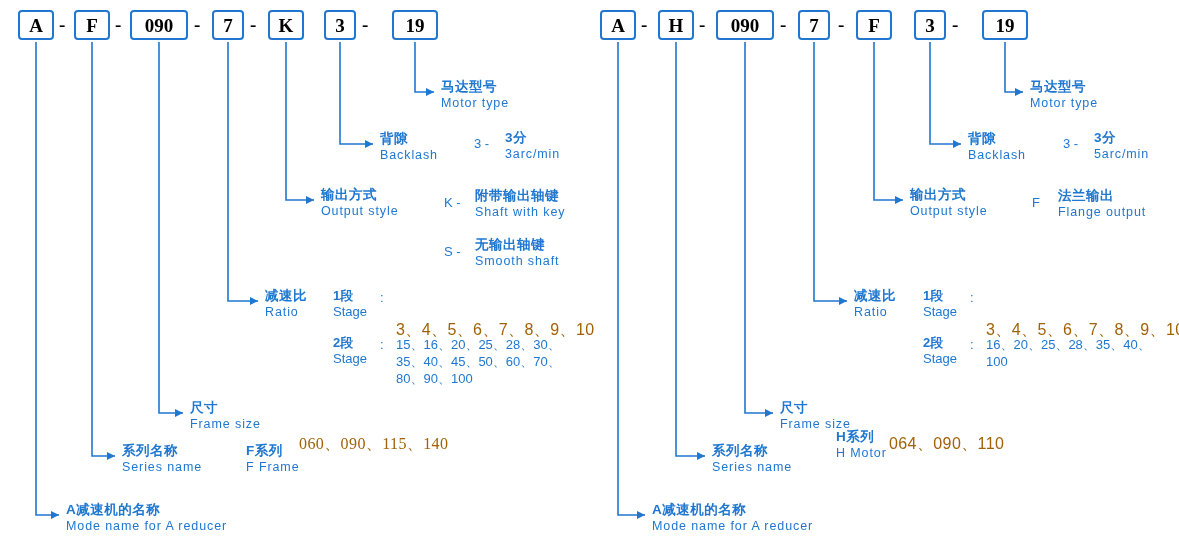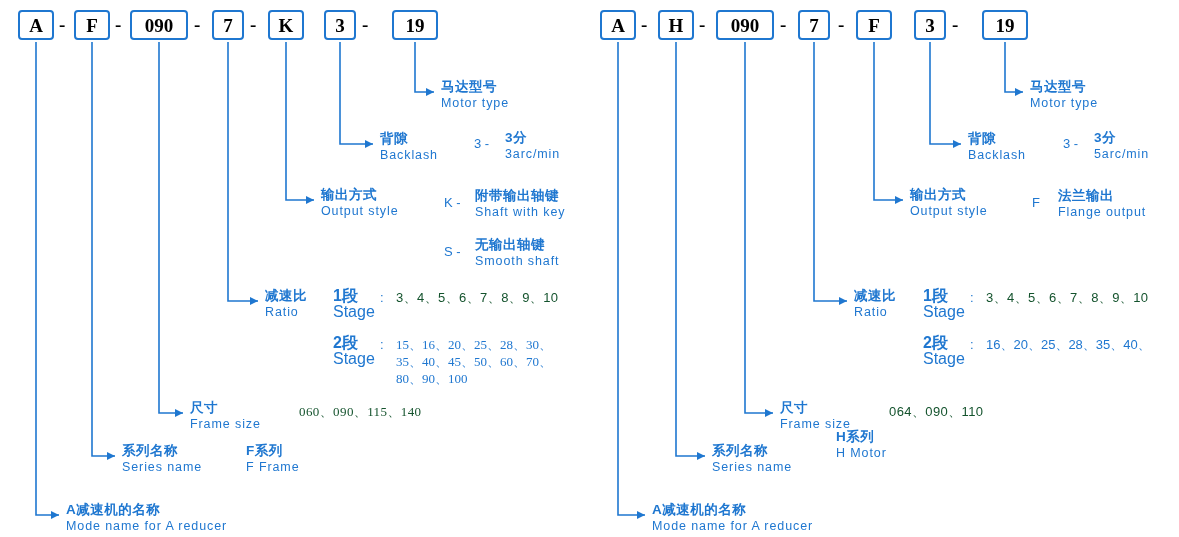--- a/index.html
+++ b/index.html
@@ -64,44 +64,45 @@
     font-size: 13.5px;
     letter-spacing: 0.5px;
   }
   .lbl .en {
     display: block;
     font-size: 12.5px;
     letter-spacing: 0.9px;
   }
   .val {
     position: absolute;
-    color: #14532d;
-    font-size: 13px;
+    color: #a16207;
+    font-size: 16px;
     line-height: 17px;
     white-space: nowrap;
     letter-spacing: 0.4px;
+    margin-top: 32px;
   }
   .keycol {
     position: absolute;
     color: #1f77d0;
     font-size: 13px;
     line-height: 17px;
     white-space: nowrap;
   }
   .multi {
     position: absolute;
     color: #1f77d0;
     font-size: 13px;
     line-height: 17px;
     white-space: nowrap;
   }
   .stage-label {
     position: absolute;
     color: #1f77d0;
-    font-size: 16px;
+    font-size: 13px;
     line-height: 16px;
     white-space: nowrap;
   }
   .stage-label .cn { display: block; font-weight: bold; }
   .stage-label .en { display: block; }
   .colon {
     position: absolute;
     color: #1f77d0;
     font-size: 13px;
     line-height: 17px;
@@ -202,21 +203,21 @@
     <span class="en">Stage</span>
   </div>
   <div class="colon" style="left:380px;top:289px;">:</div>
   <div class="val" style="left:396px;top:289px;">3、4、5、6、7、8、9、10</div>
 
   <div class="stage-label" style="left:333px;top:335px;">
     <span class="cn">2段</span>
     <span class="en">Stage</span>
   </div>
   <div class="colon" style="left:380px;top:336px;">:</div>
-  <div class="multi" style="left:396px;top:336px;font-family:Liberation Serif, serif;">
+  <div class="multi" style="left:396px;top:336px;">
     <span style="display:block;">15、16、20、25、28、30、</span>
     <span style="display:block;">35、40、45、50、60、70、</span>
     <span style="display:block;">80、90、100</span>
   </div>
 
   <div class="lbl" style="left:190px;top:400px;">
     <span class="cn">尺寸</span>
     <span class="en">Frame size</span>
   </div>
   <div class="val" style="left:299px;top:403px;font-family:Liberation Serif, serif;">060、090、115、140</div>
@@ -285,20 +286,21 @@
   <div class="colon" style="left:970px;top:289px;">:</div>
   <div class="val" style="left:986px;top:289px;">3、4、5、6、7、8、9、10</div>
 
   <div class="stage-label" style="left:923px;top:335px;">
     <span class="cn">2段</span>
     <span class="en">Stage</span>
   </div>
   <div class="colon" style="left:970px;top:336px;">:</div>
   <div class="multi" style="left:986px;top:336px;">
     <span style="display:block;">16、20、25、28、35、40、</span>
+    <span style="display:block;">100</span>
   </div>
 
   <div class="lbl" style="left:780px;top:400px;">
     <span class="cn">尺寸</span>
     <span class="en">Frame size</span>
   </div>
   <div class="val" style="left:889px;top:403px;">064、090、110</div>
 
   <div class="lbl" style="left:712px;top:443px;">
     <span class="cn">系列名称</span>

